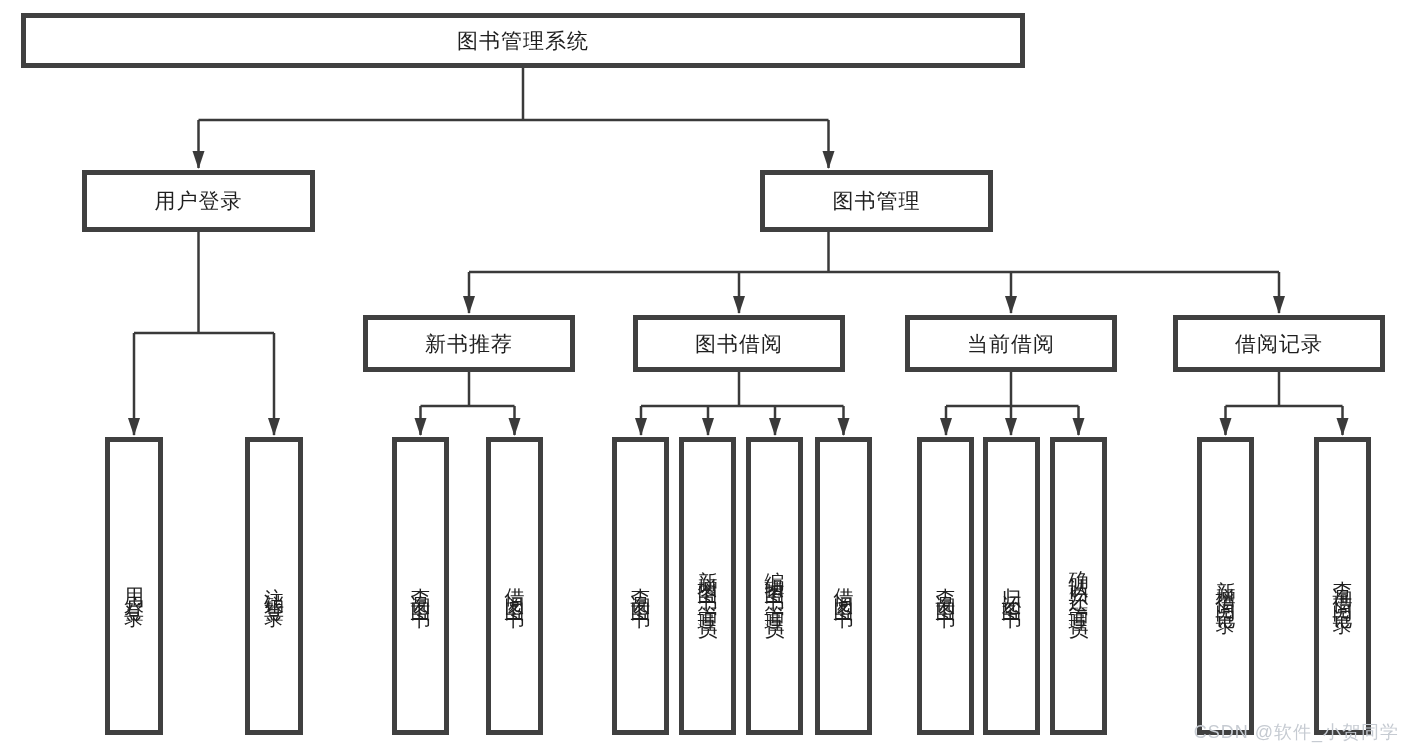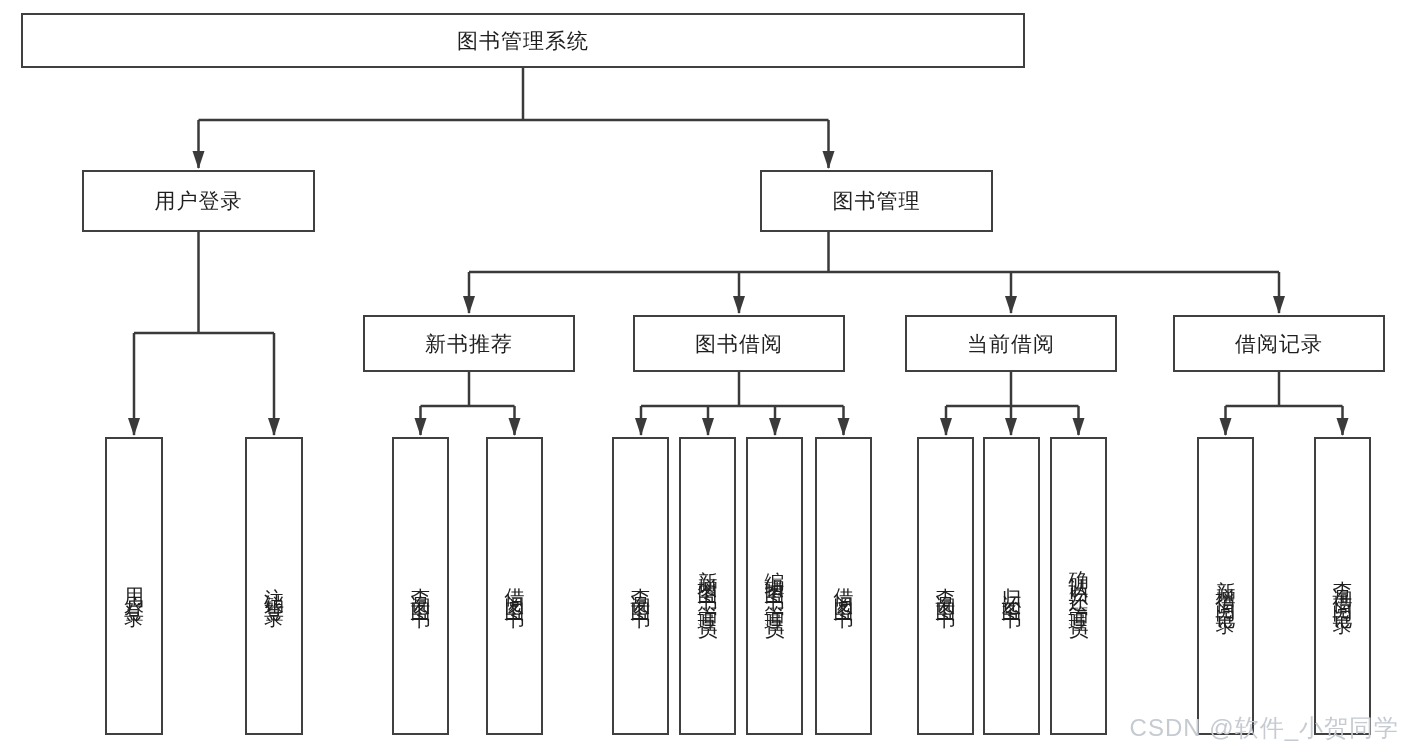--- a/index.html
+++ b/index.html
@@ -13,21 +13,21 @@
   }
   .connectors {
     position: absolute;
     left: 0; top: 0;
     width: 1405px; height: 747px;
     z-index: 1;
   }
   .node {
     position: absolute;
     box-sizing: border-box;
-    border: 2px solid #404040;
+    border: 5px solid #404040;
     background: #ffffff;
     display: flex;
     align-items: center;
     justify-content: center;
     font-size: 21px;
     color: #1f1f1f;
     letter-spacing: 1px;
     z-index: 2;
     text-align: center;
   }
@@ -36,21 +36,21 @@
     text-orientation: mixed;
     font-size: 20px;
     letter-spacing: 7px;
     line-height: 1.05;
     padding: 6px 0;
   }
   .watermark {
     position: absolute;
     right: 6px;
     bottom: 3px;
-    font-size: 24px;
+    font-size: 18px;
     letter-spacing: 1px;
     color: #c6cbd2;
     z-index: 10;
     white-space: nowrap;
   }
 </style>
 </head>
 <body>
 
 <div class="stage">

